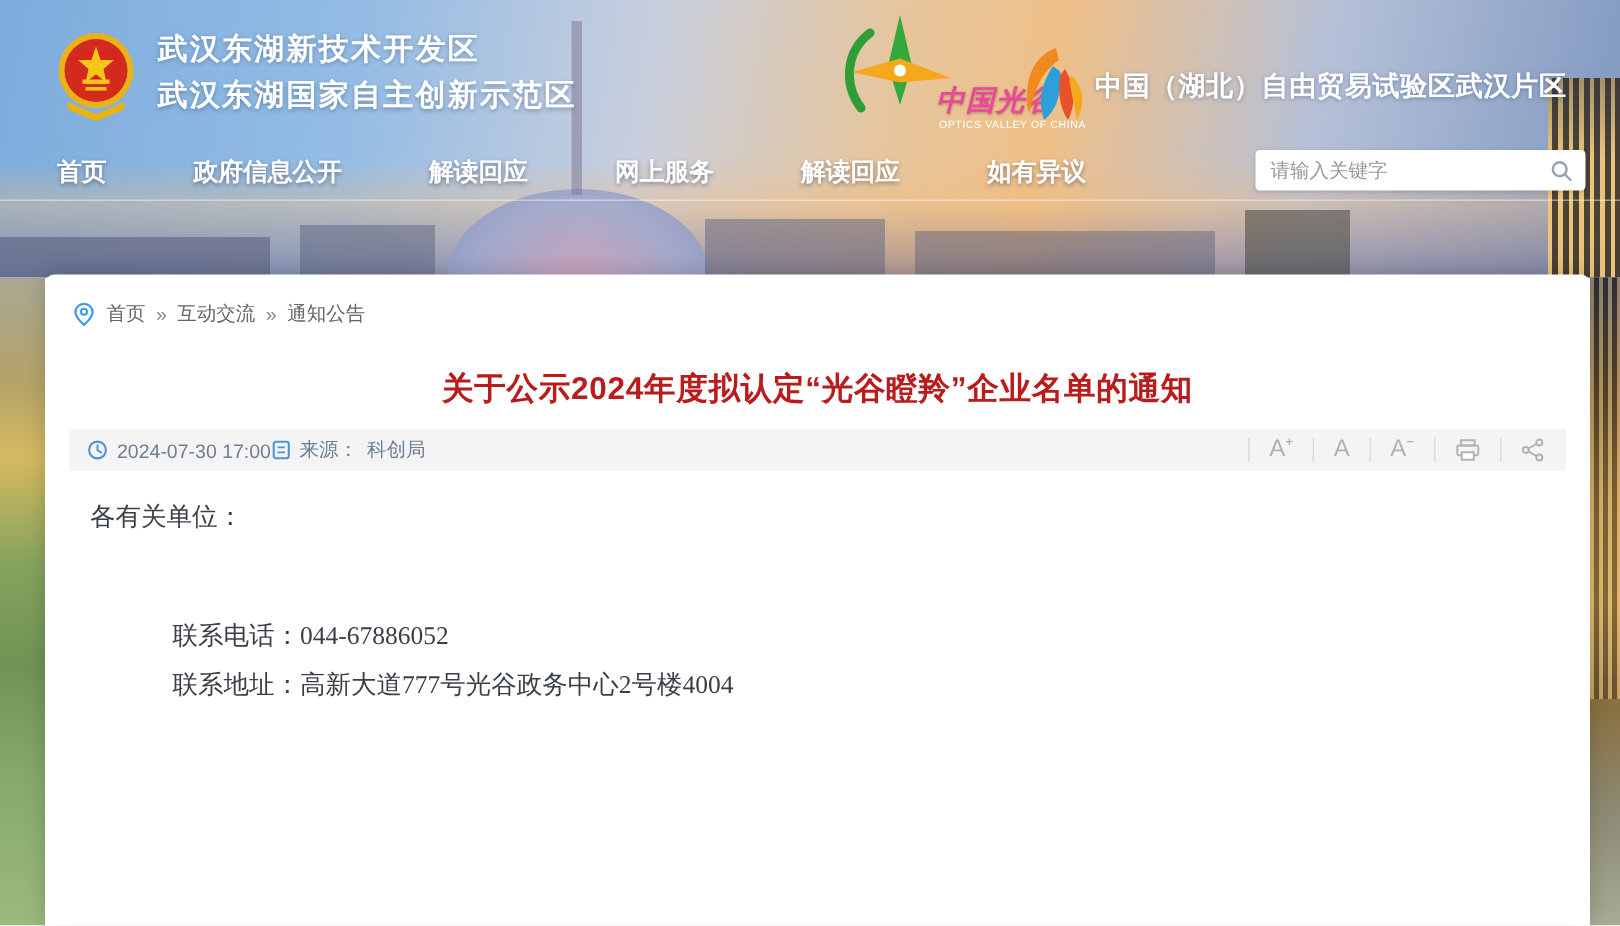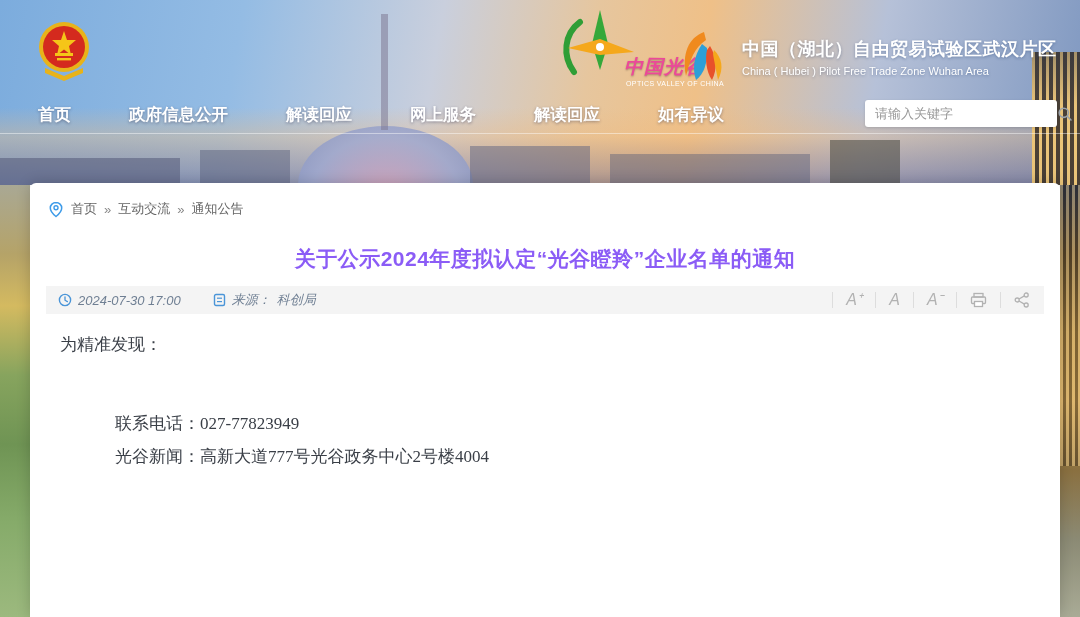--- a/index.html
+++ b/index.html
@@ -39,50 +39,50 @@
   .hdr { position:absolute; left:35px; top:16px; right:20px; height:80px; }
   .emblem { position:absolute; left:0; top:4px; }
   .org { position:absolute; left:70px; top:2px; color:#fff; font-weight:bold; font-size:20px;
     line-height:31px; letter-spacing:1.5px; text-shadow:0 1px 3px rgba(30,60,110,.4); }
   .ovc { position:absolute; left:525px; top:-8px; width:150px; height:95px; }
   .ovc svg { position:absolute; left:0; top:0; }
   .ovc-title { position:absolute; left:64px; top:46px; color:#ec4899; font-weight:bold; font-style:italic;
     font-size:19px; letter-spacing:1px; text-shadow:0 1px 2px rgba(0,0,0,.3); white-space:nowrap; }
   .ovc-sub { position:absolute; left:66px; top:72px; color:#fff; font-size:7px; letter-spacing:.4px; white-space:nowrap; }
   .ftz { position:absolute; left:645px; top:14px; display:flex; align-items:center; }
-  .ftz-txt { margin-left:16px; color:#fff; text-shadow:0 1px 3px rgba(30,60,110,.4); }
+  .ftz-txt { margin-left:4px; color:#fff; text-shadow:0 1px 3px rgba(30,60,110,.4); }
   .ftz-t1 { font-size:18px; font-weight:bold; letter-spacing:.5px; white-space:nowrap; }
   .ftz-t2 { font-size:11px; margin-top:4px; white-space:nowrap; }
 
   
   .nav { position:absolute; left:38px; top:104px; display:flex; gap:58px; }
   .nav a { color:#fff; font-size:16.5px; font-weight:bold; text-decoration:none;
     text-shadow:0 1px 3px rgba(40,40,70,.45); white-space:nowrap; cursor:pointer; }
-  .search { position:absolute; top:100px; right:23px; width:192px; height:27px; background:#fff;
+  .search { position:absolute; top:100px; right:23px; width:220px; height:27px; background:#fff;
     border-radius:3px; display:flex; align-items:center; box-shadow:0 1px 3px rgba(0,0,0,.15); }
   .search input { flex:1; border:none; outline:none; background:transparent; padding:0 6px 0 10px;
     font-size:13px; color:#333; font-family:"Liberation Sans",sans-serif; }
   .search input::placeholder { color:#999; }
   .search .mag { margin-right:8px; cursor:pointer; display:flex; }
 
   
   .panel { position:absolute; left:30px; top:183px; width:1030px; height:434px; background:#fff;
     border-radius:6px 6px 0 0; box-shadow:0 0 14px rgba(0,0,0,.18); }
 
   .crumb { display:flex; align-items:center; gap:7px; padding:17px 0 0 18px;
     font-size:13px; color:#666; }
   .crumb a { color:#666; text-decoration:none; cursor:pointer; }
   .crumb .sep { color:#888; }
 
-  .art-title { margin-top:27px; text-align:center; font-size:21px; font-weight:bold; color:#8b5cf6; letter-spacing:.5px; }
+  .art-title { margin-top:27px; text-align:center; font-size:21px; font-weight:bold; color:#b91c1c; letter-spacing:.5px; }
 
   .meta { margin:13px 16px 0; background:#f4f4f4; height:28px; display:flex; align-items:center;
-    padding:0 12px; font-size:13px; color:#6f7f93;font-style:italic; }
+    padding:0 12px; font-size:13px; color:#6f7f93; }
   .meta .grp { display:flex; align-items:center; gap:6px; }
-  .meta .src { margin-left:32px; }
+  .meta .src { }
   .meta .spacer { flex:1; }
   .tools { display:flex; align-items:center; color:#b2b2b2; font-size:16px; }
   .tools .t { padding:0 13px; cursor:pointer; line-height:16px; border-left:1px solid #ddd; display:flex; align-items:center; }
   .tools .t:last-child { padding-right:2px; }
 
   .doc { margin:15px 26px 0 30px; font-family:"Liberation Serif","DejaVu Serif",serif;
     font-size:17px; color:#3a3f47; line-height:32px; }
   .doc p.ind { text-indent:2em; }
   .contact { margin:46px 0 0 55px; line-height:33px; }
 </style>
@@ -107,20 +107,24 @@
   <span class="emblem">
     <svg width="58" height="62" viewBox="0 0 58 62">
       <circle cx="29" cy="27" r="25" fill="#e8b31a"></circle>
       <circle cx="29" cy="27" r="21" fill="#d42a1e"></circle>
       <polygon points="29,11 32,20 41,20 34,26 36,35 29,29.5 22,35 24,26 17,20 26,20" fill="#f5c518"></polygon>
       <rect x="20" y="33" width="18" height="3" fill="#f5c518"></rect>
       <rect x="22" y="38" width="14" height="2.4" fill="#f5c518"></rect>
       <path d="M10 48 L29 56 L48 48 L48 53 L29 61 L10 53 Z" fill="#e8b31a"></path>
     </svg>
   </span>
+  <div class="org">
+    <div>武汉东湖新技术开发区</div>
+    <div>武汉东湖国家自主创新示范区</div>
+  </div>
 
   <div class="ovc">
     <svg width="78" height="82" viewBox="0 0 78 82">
       <path d="M14 64 C2 48 4 26 20 14" stroke="#2f9e36" stroke-width="6" fill="none" stroke-linecap="round"></path>
       <polygon points="40,2 48,36 40,62 32,36" fill="#35a83a"></polygon>
       <polygon points="8,40 40,31 74,44 40,47" fill="#f5a81c"></polygon>
       <circle cx="40" cy="39" r="4" fill="#ffffff"></circle>
     </svg>
     <span class="ovc-title">中国光谷</span>
     <span class="ovc-sub">OPTICS VALLEY OF CHINA</span>
@@ -128,21 +132,20 @@
 
   <div class="ftz">
     <svg width="46" height="54" viewBox="0 0 46 54">
       <path d="M24 2 C8 8 2 24 6 46 C10 30 14 18 26 10 Z" fill="#f08a1e"></path>
       <path d="M22 14 C14 26 12 38 16 50 C24 44 28 32 27 18 Z" fill="#2e9fd8"></path>
       <path d="M30 16 C36 26 38 38 32 50 C26 42 25 28 27 20 Z" fill="#e8512a"></path>
       <path d="M34 20 C42 28 44 38 38 50 C36 40 34 30 33 24 Z" fill="#f5a81c"></path>
     </svg>
     <div class="ftz-txt">
       <div class="ftz-t1">中国（湖北）自由贸易试验区武汉片区</div>
-      <div class="ftz-t2">China ( Hubei ) Pilot Free Trade Zone Wuhan Area</div>
     </div>
   </div>
 </div>
 
 <div class="nav">
   <a>首页</a>
   <a>政府信息公开</a>
   <a>解读回应</a>
   <a>网上服务</a>
   <a>解读回应</a>
@@ -215,21 +218,21 @@
           <circle cx="3.2" cy="8" r="2" fill="none" stroke="#b2b2b2" stroke-width="1.3"></circle>
           <circle cx="12.2" cy="13" r="2" fill="none" stroke="#b2b2b2" stroke-width="1.3"></circle>
           <line x1="5" y1="7" x2="10.4" y2="3.9" stroke="#b2b2b2" stroke-width="1.3"></line>
           <line x1="5" y1="9" x2="10.4" y2="12.1" stroke="#b2b2b2" stroke-width="1.3"></line>
         </svg>
       </span>
     </span>
   </div>
 
   <div class="doc">
-    <p>为精准发现：</p>
+    <p>各有关单位：</p>
     <div class="contact">
-      <div>联系电话：027-77823949</div>
-      <div>光谷新闻：高新大道777号光谷政务中心2号楼4004</div>
+      <div>联系电话：044-67886052</div>
+      <div>联系地址：高新大道777号光谷政务中心2号楼4004</div>
     </div>
 
   </div>
 
 </div>
 
 </body></html>

